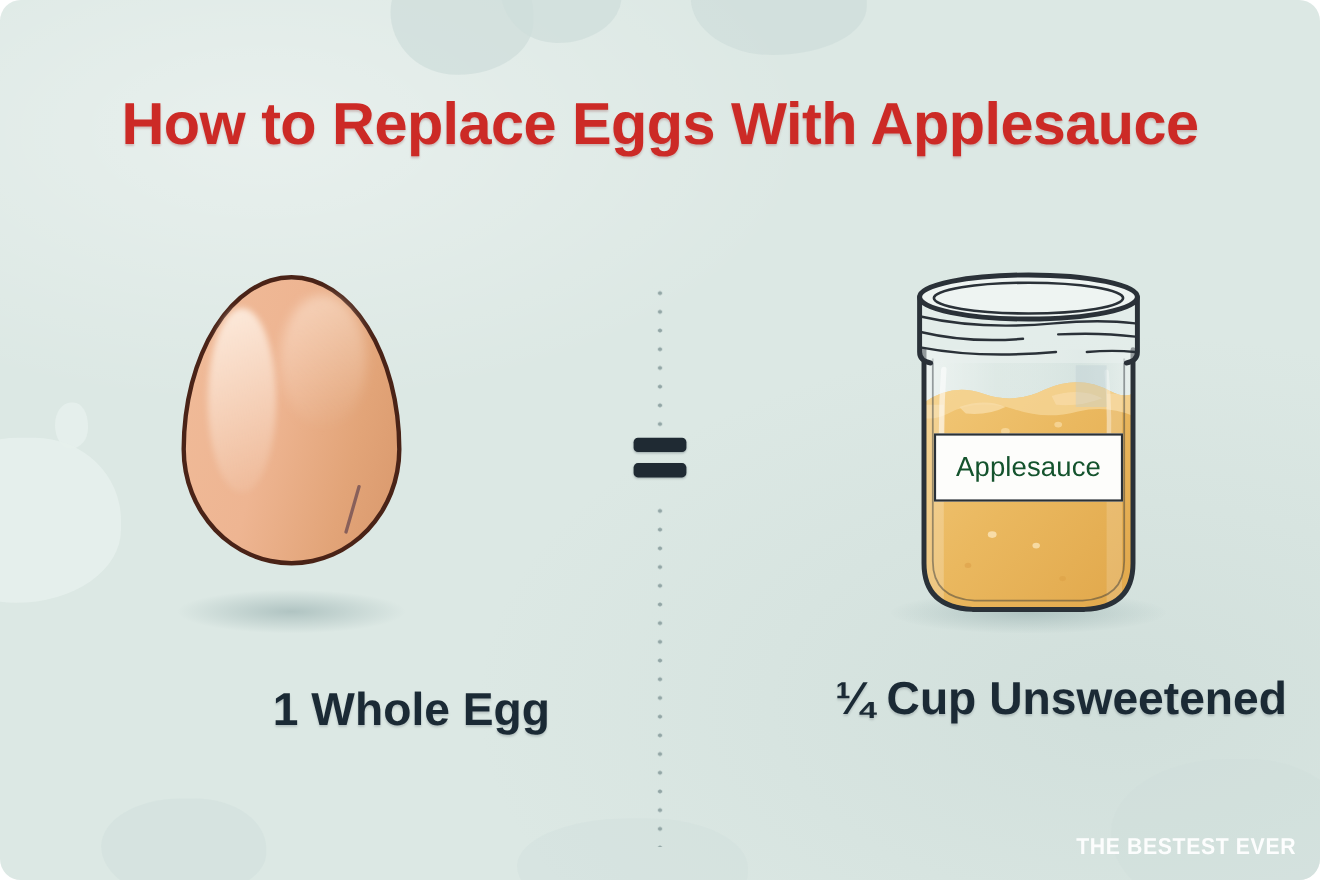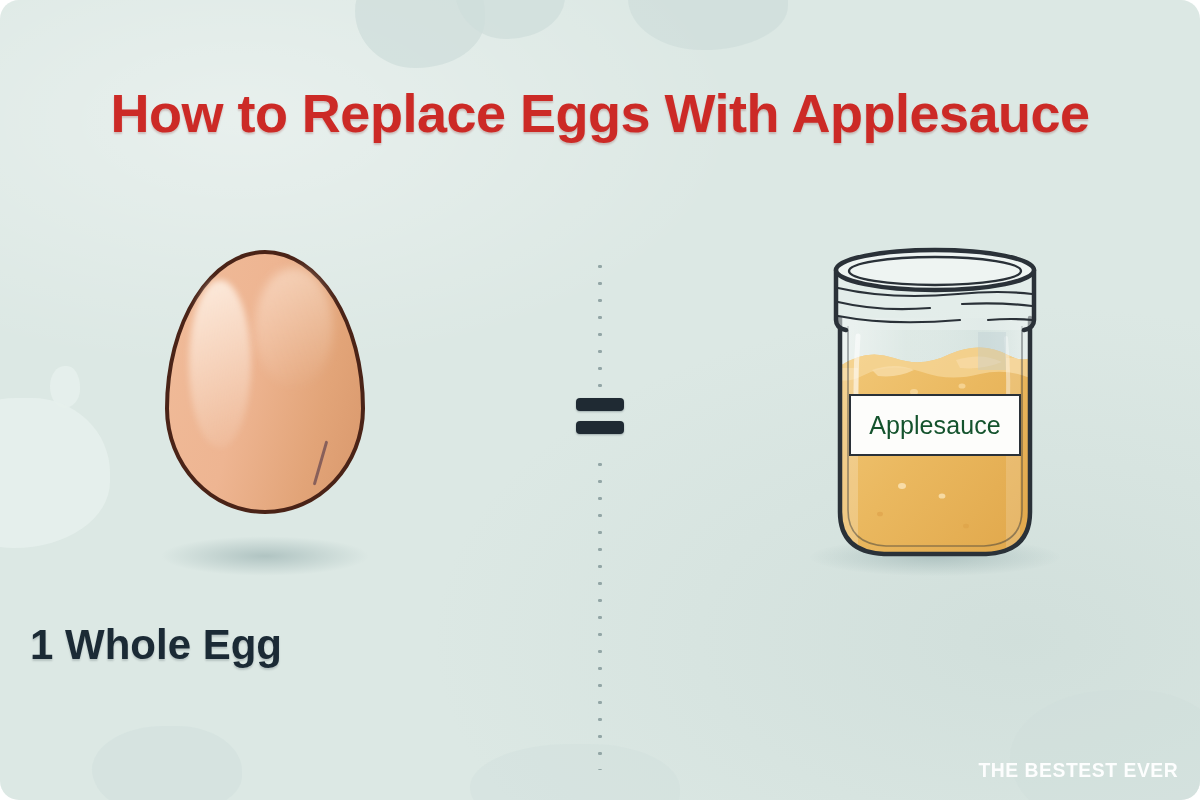--- a/index.html
+++ b/index.html
@@ -61,21 +61,21 @@
     top: 240px;
     width: 470px;
     height: 360px;
   }
   .col-left  { left: 30px; }
   .col-right { left: 700px; }
 
   .caption {
     position: absolute;
     width: 470px;
-    text-align: left;
+    text-align: right;
     font-size: 42px;
     font-weight: 700;
     line-height: 1.28;
     color: #1b2a35;
     text-shadow: 0 2px 2px rgba(20,35,45,0.18);
   }
   .caption-left  { left: 30px;  top: 618px; }
   .caption-right { left: 700px; top: 608px; }
 
   
@@ -333,18 +333,18 @@
         <path d="M168 92 L196 92 L196 130 L168 130 Z" fill="#b9ccd2" opacity="0.35"></path>
       </svg>
 
       <div class="jar-label">
         <span>Applesauce</span>
       </div>
     </div>
   </div>
 
   <div class="caption caption-right">
-    <br>
+    <span>¼ Cup Unsweetened</span><br>
   </div>
 
   <div class="watermark">THE BESTEST EVER</div>
 
 </div>
 
 </body></html>

